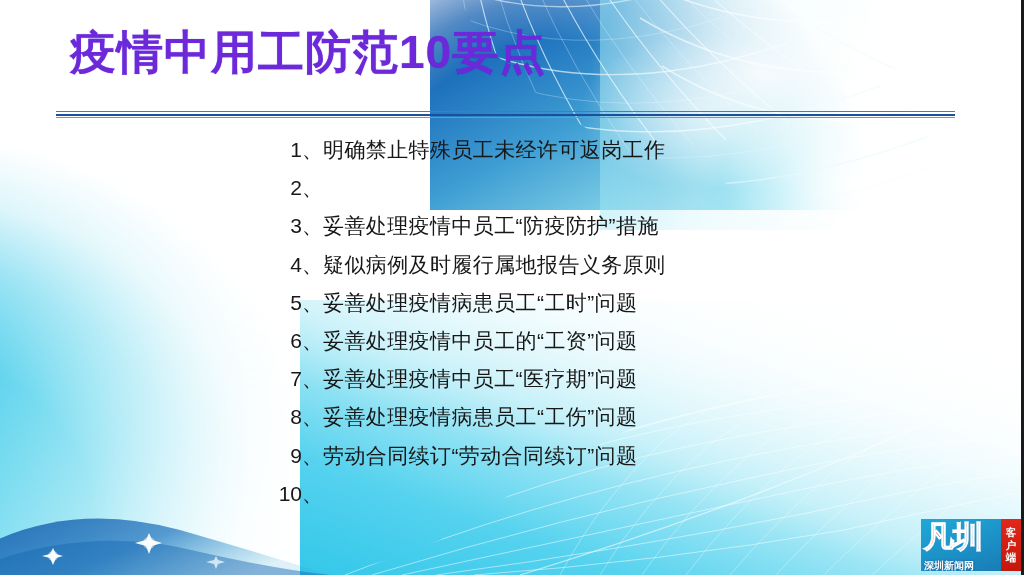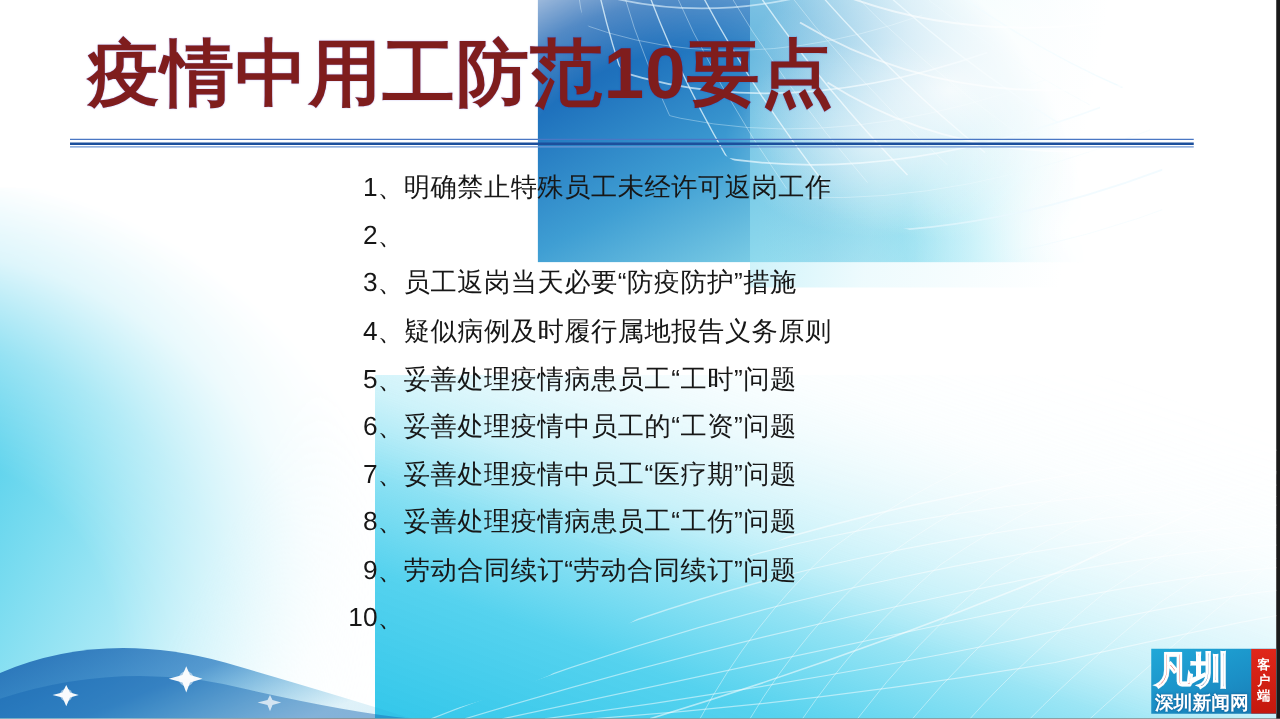--- a/index.html
+++ b/index.html
@@ -86,23 +86,23 @@
     -webkit-mask-image: linear-gradient(198deg, rgba(0,0,0,0) 8%, rgba(0,0,0,0.4) 32%, #000 62%, #000 100%);
     mask-image: linear-gradient(198deg, rgba(0,0,0,0) 8%, rgba(0,0,0,0.4) 32%, #000 62%, #000 100%);
   }
   #bg-svg { position:absolute; inset:0; width:1024px; height:575px; }
 
   
   #title {
     position: absolute;
     left: 70px;
     top: 28px;
-    font-size: 58px;
+    font-size: 46px;
     font-weight: bold;
-    color: #7f1d1d;
+    color: #6d28d9;
     letter-spacing: 1px;
     line-height: 1.08;
     white-space: nowrap;
     z-index: 6;
     text-shadow: 0 0 1px rgba(37,24,216,0.5);
   }
   
   #divider {
     position: absolute;
     left: 56px;
@@ -186,21 +186,21 @@
     letter-spacing: -1px;
   }
   #logo-char-b {
     font-size: 30px;
     font-weight: bold;
     color: #12347a;
     -webkit-text-stroke: 1px #ffffff;
     letter-spacing: -1px;
   }
   #logo-sub {
-    font-size: 15px;
+    font-size: 10px;
     font-weight: bold;
     color: #ffffff;
     letter-spacing: 0px;
     line-height: 1.15;
     text-shadow: 0 0 2px rgba(0,60,120,0.8);
     white-space: nowrap;
   }
   #logo-badge {
     flex: 0 0 20px;
     background: linear-gradient(180deg, #e0271a 0%, #c4180d 100%);
@@ -350,21 +350,21 @@
       <span class="bullet-sep">、</span>
       <span class="bullet-text">明确禁止特殊员工未经许可返岗工作</span>
     </div>
     <div class="bullet-row">
       <span class="bullet-num">2</span>
       <span class="bullet-sep">、</span>
     </div>
     <div class="bullet-row">
       <span class="bullet-num">3</span>
       <span class="bullet-sep">、</span>
-      <span class="bullet-text">员工返岗当天必要“防疫防护”措施</span>
+      <span class="bullet-text">妥善处理疫情中员工“防疫防护”措施</span>
     </div>
     <div class="bullet-row">
       <span class="bullet-num">4</span>
       <span class="bullet-sep">、</span>
       <span class="bullet-text">疑似病例及时履行属地报告义务原则</span>
     </div>
     <div class="bullet-row">
       <span class="bullet-num">5</span>
       <span class="bullet-sep">、</span>
       <span class="bullet-text">妥善处理疫情病患员工“工时”问题</span>

